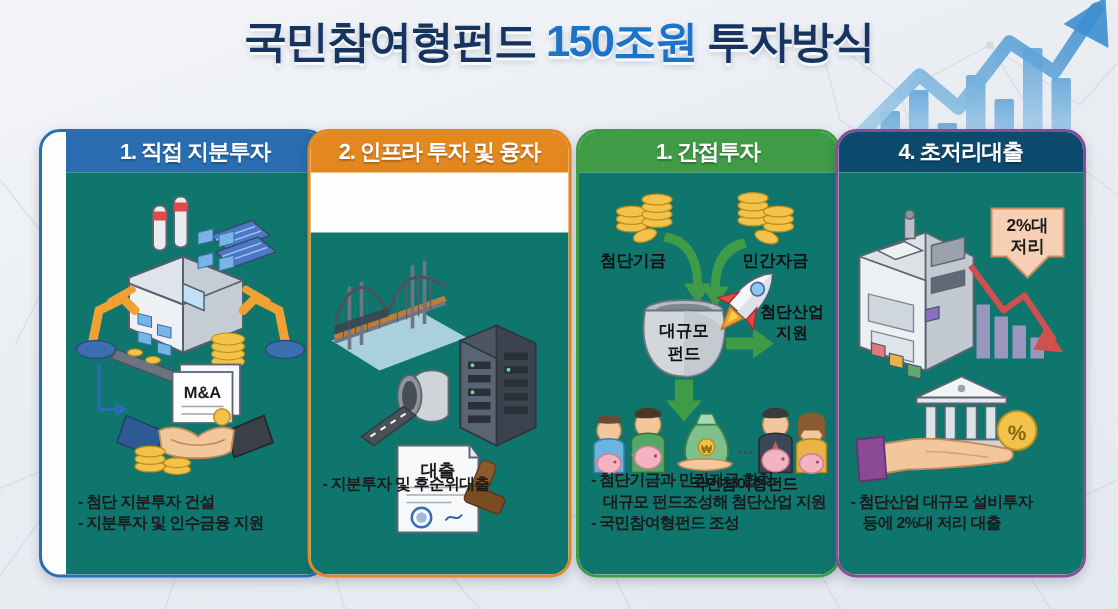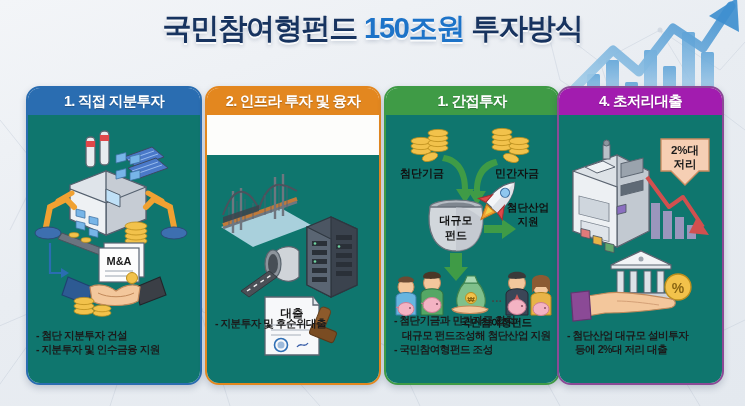--- a/index.html
+++ b/index.html
@@ -31,39 +31,39 @@
   
   .cards{position:absolute;left:0;top:86px;width:745px;height:300px;z-index:5;}
   .card{
     position:absolute;top:0;width:172px;height:295px;
     border-radius:14px;overflow:hidden;
     background:#fdfdfb;
     border:2px solid #2c6fb0;
     box-shadow:0 3px 7px rgba(30,50,80,.22);
     display:flex;flex-direction:column;
   }
-  .card.c1{left:26px;}
+  .card.c1{left:26px;padding-left:16px;}
   .card.c2{left:205px;gap:40px;}
   .card.c3{left:384px;}
   .card.c4{left:557px;width:163px;}
 
   .card.c1{border-color:#2a6db1;}
   .card.c2{border-color:#e3871f;}
   .card.c3{border-color:#3f9b46;}
   .card.c4{border-color:#8b4a96;}
 
   .card-head{
     height:27px;flex:0 0 27px;display:flex;align-items:center;justify-content:center;
     color:#fff;font-size:14.5px;font-weight:700;letter-spacing:-.7px;
     text-shadow:0 1px 1px rgba(0,0,0,.25);
   }
   .c1 .card-head{background:#2a6db1;}
   .c2 .card-head{background:#e3871f;}
   .c3 .card-head{background:#3f9b46;}
-  .c4 .card-head{background:#a21caf;}
+  .c4 .card-head{background:#0c4a6e;}
 
   .card-body{flex:1;position:relative;background:#0f766e;}
   .art{position:absolute;left:0;right:0;top:0;}
   .card-foot{
     position:absolute;left:8px;right:6px;bottom:26px;
     font-size:10.6px;line-height:1.38;font-weight:700;color:#1b1b1b;
     letter-spacing:-.5px;
   }
   .card.c2 .card-foot{bottom:52px;}
   .card-foot .ln{white-space:nowrap;}

